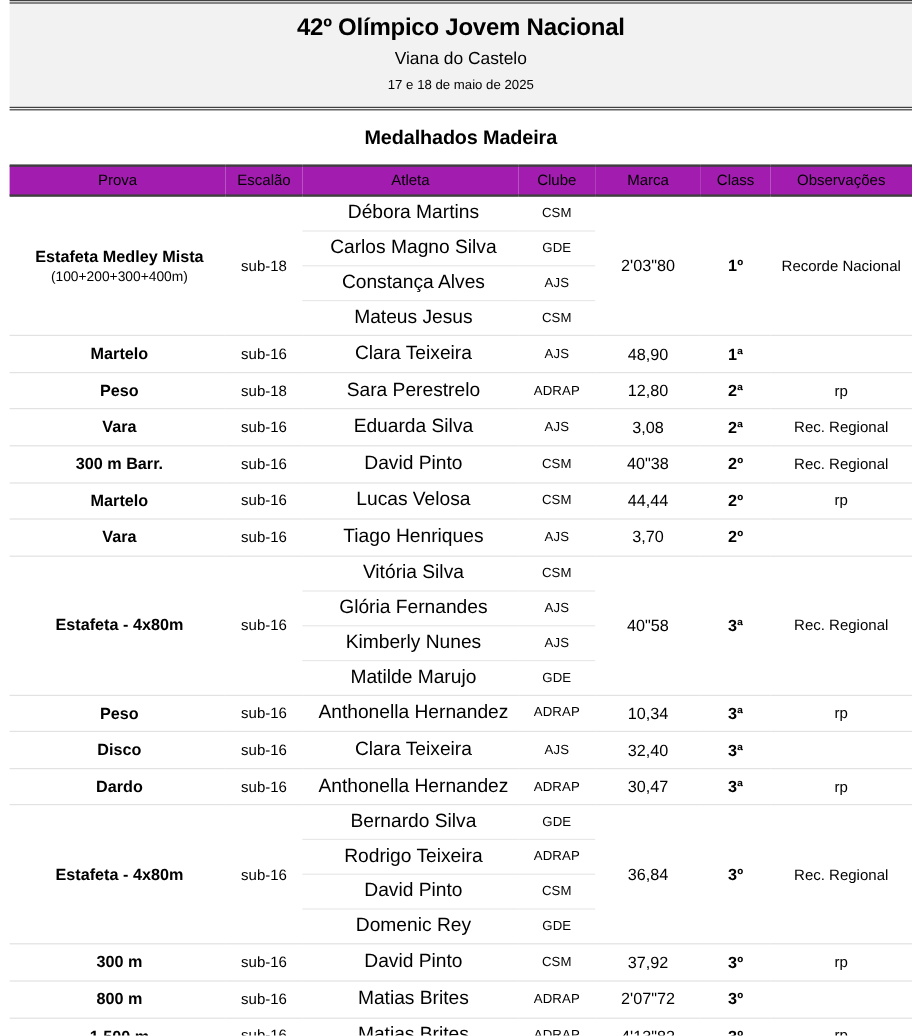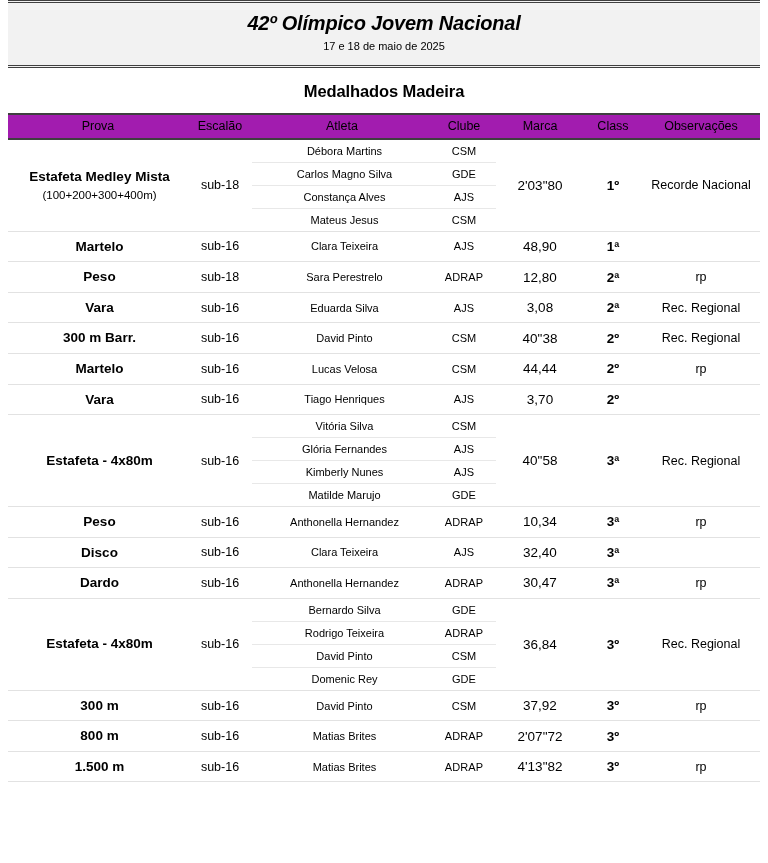--- a/index.html
+++ b/index.html
@@ -29,21 +29,20 @@
     border-top: 3px double #404040;
     border-bottom: 3px double #404040;
     padding: 7px 0 9px 0;
     text-align: center;
   }
   .title-main {
     font-size: 20px;
     font-weight: bold;
     letter-spacing: -0.2px;
     line-height: 1.35;
-    font-style: italic;
   }
   .title-sub {
     font-size: 14.5px;
     font-weight: normal;
     line-height: 1.7;
   }
   .title-date {
     font-size: 11px;
     font-weight: normal;
     line-height: 1.7;
@@ -100,21 +99,21 @@
   }
   .prova-note {
     font-weight: normal;
     font-size: 11.5px;
     display: block;
   }
   .cell-escalao { font-size: 12.5px; }
   .cell-atleta {
     text-align: center;
     padding-left: 8px !important;
-    font-size: 11px;
+    font-size: 16px;
   }
   .cell-clube  { font-size: 11px; letter-spacing: 0.1px; }
   .cell-marca  { font-size: 13.5px; }
   .cell-class  { font-size: 13.5px; font-weight: bold; }
   .cell-obs    { font-size: 12.5px; }
 
   
   td.relay-pack {
     padding: 0 !important;
     vertical-align: middle;
@@ -134,20 +133,21 @@
   table.relay col.r-atleta { width: 180px; }
   table.relay col.r-clube  { width: 64px;  }
 </style>
 </head>
 <body>
 
 <div class="page">
 
   <div class="title-band">
     <div class="title-main">42º Olímpico Jovem Nacional</div>
+    <div class="title-sub">Viana do Castelo</div>
     <div class="title-date">17 e 18 de maio de 2025</div>
   </div>
 
   <div class="section-title">Medalhados Madeira</div>
 
   <table class="results">
     <colgroup>
       <col class="c-prova">
         <col class="c-escalao">
         <col class="c-atleta">

